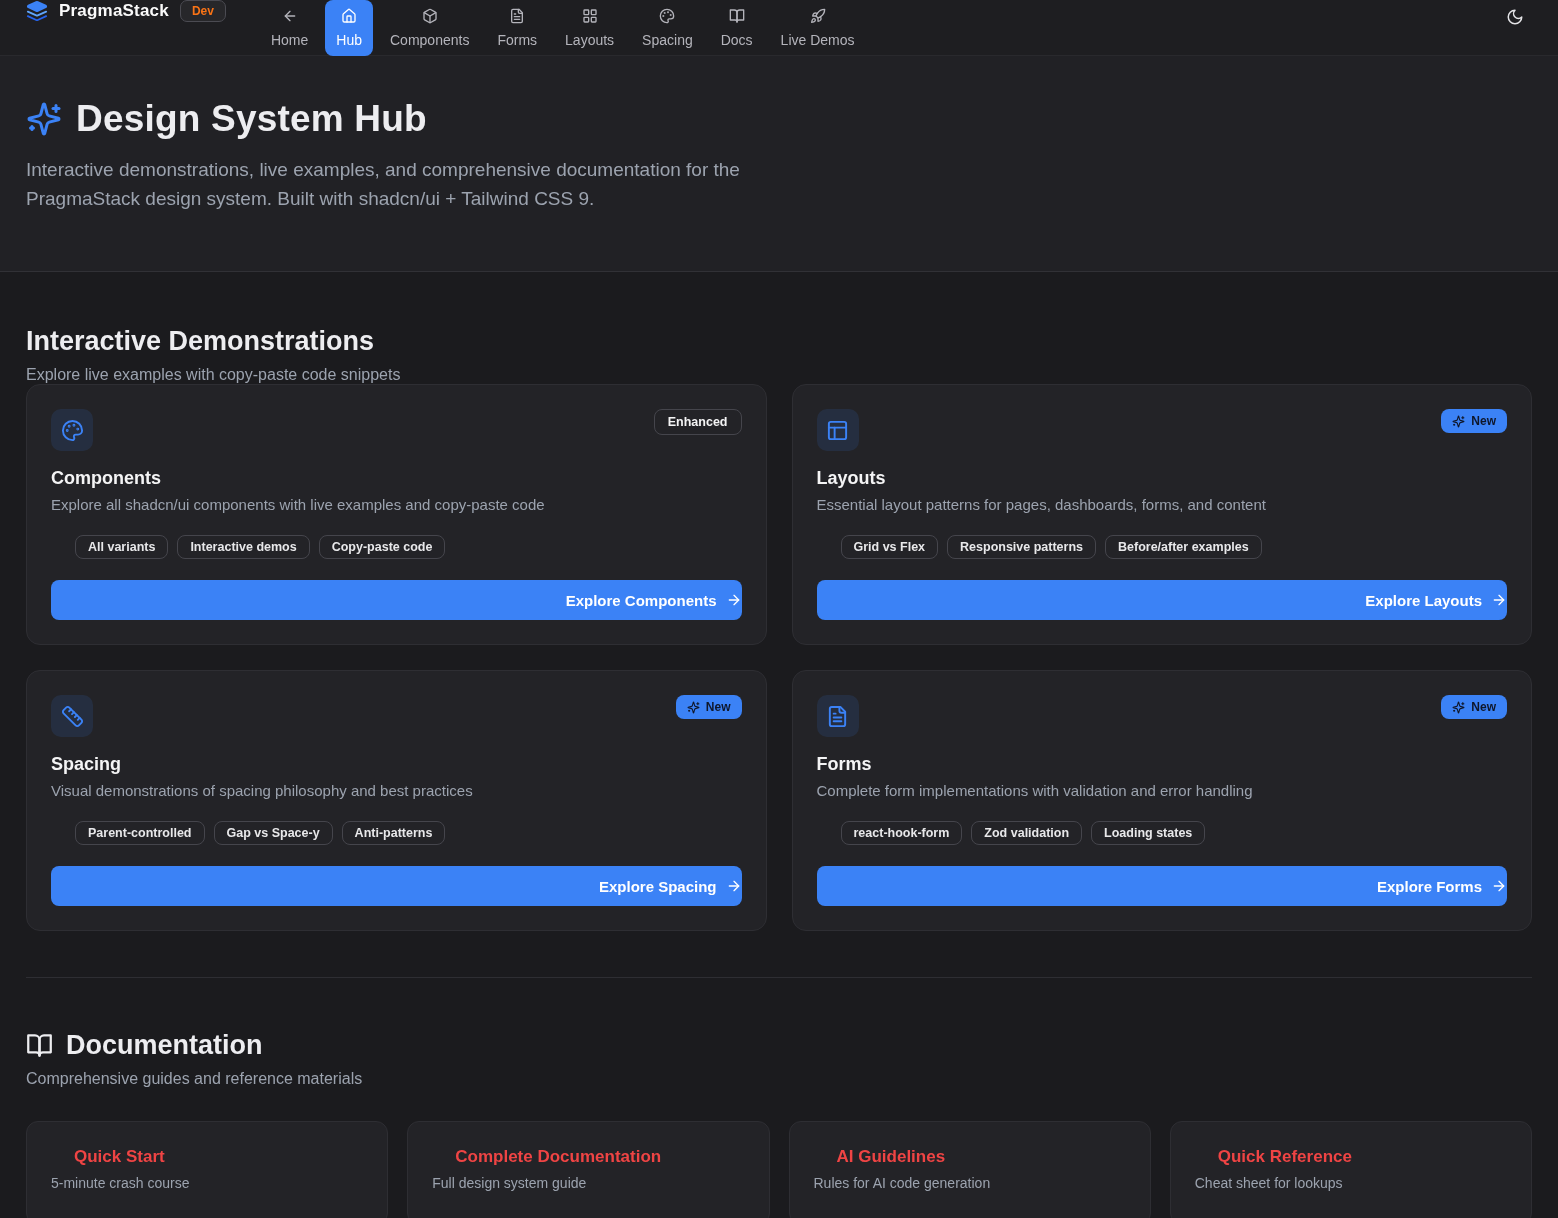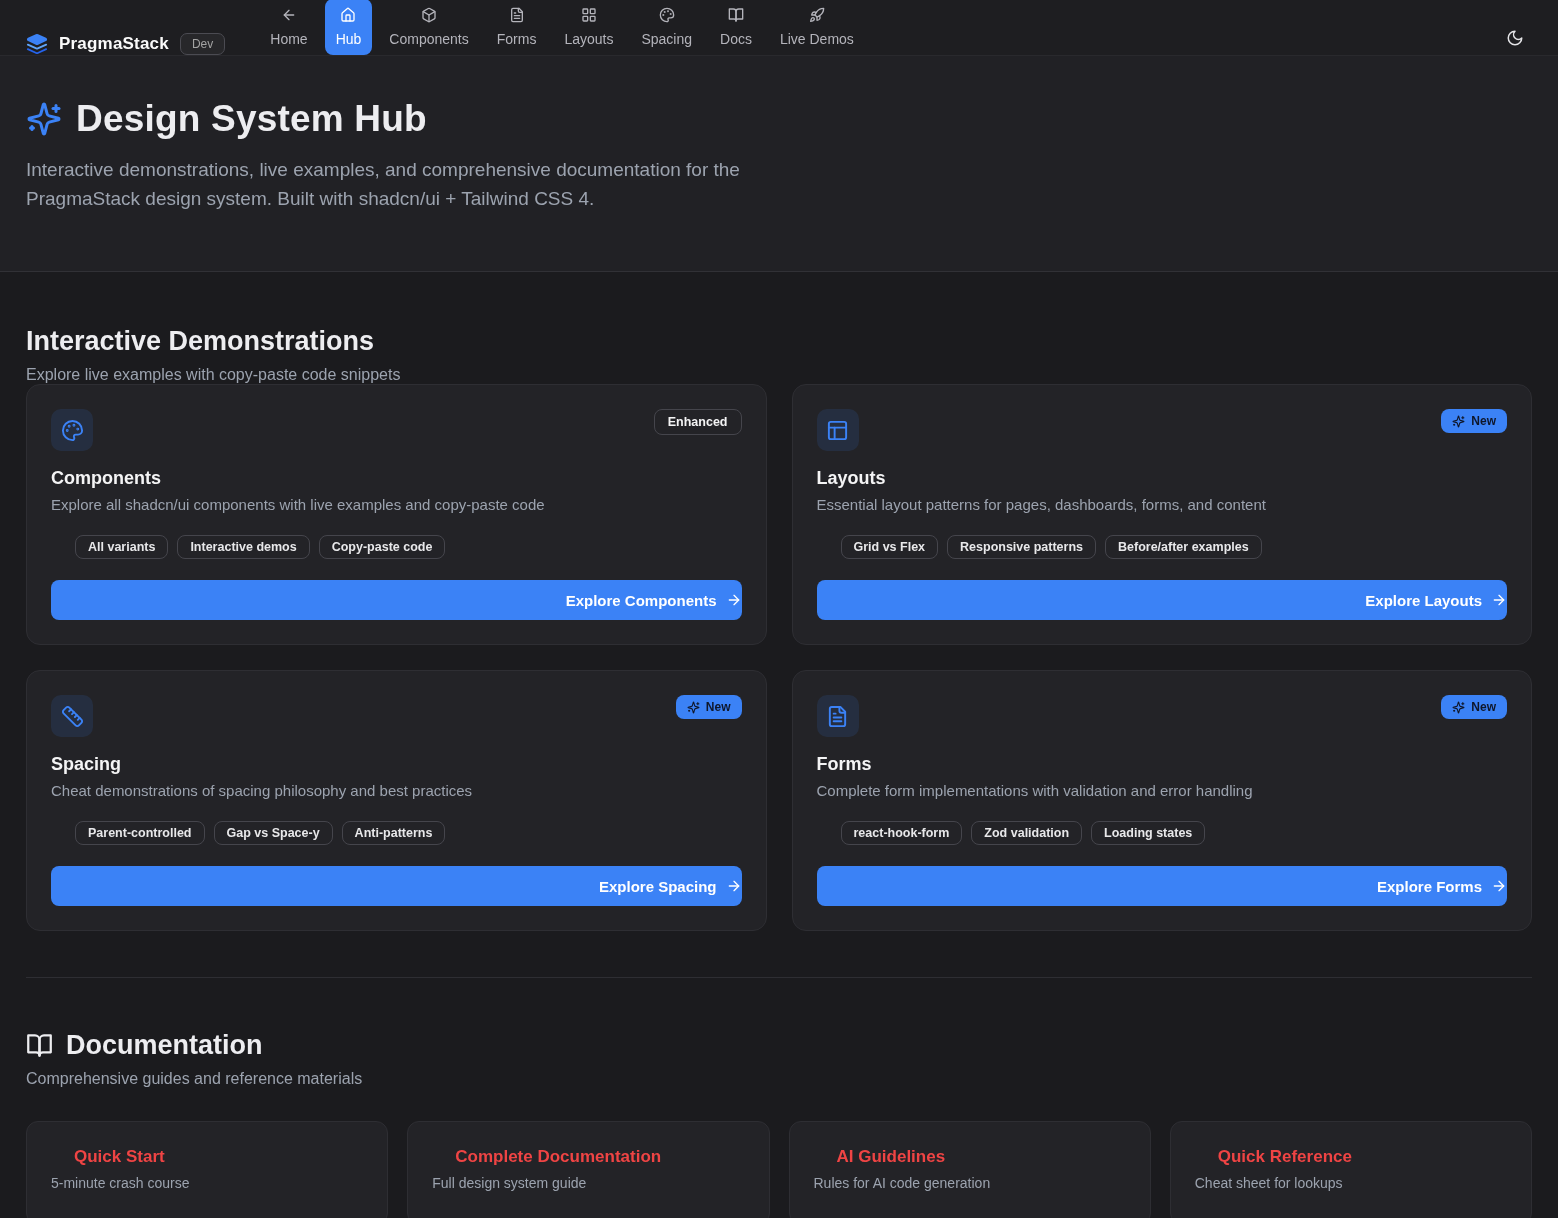--- a/index.html
+++ b/index.html
@@ -9,29 +9,29 @@
     background: #1b1b1e;
     color: #f4f4f5;
     overflow: hidden;
   }
   svg { display: block; }
 
   
   .navbar {
     height: 56px;
     display: flex;
-    align-items: flex-end;
+    align-items: flex-start;
     padding: 0 26px;
     background: #1e1e21;
     border-bottom: 1px solid #29292d;
   }
   .brand { display: flex; align-items: center; gap: 11px; }
   .brand-name { font-size: 17px; font-weight: bold; letter-spacing: .2px; color: #fafafa; }
   .dev-badge {
-    font-size: 12px; font-weight: normal; color: #a3a3a3;
+    font-size: 12px; font-weight: bold; color: #f97316;
     background: #27272a; border: 1px solid #4b4b52;
     padding: 3px 11px; border-radius: 7px;
   }
   .nav { display: flex; align-items: center; gap: 6px; margin-left: 34px; }
   .nav-item {
     display: flex; align-items: center; gap: 8px;
     padding: 8px 11px; border-radius: 8px;
     font-size: 14px; color: #b4b4bb; cursor: pointer;
     text-decoration: none;
     flex-direction: column;
@@ -300,21 +300,21 @@
 
 <section class="hero">
   <div class="hero-title-row">
     <span style="color:#3b82f6">
         <svg width="36" height="36" viewBox="0 0 24 24">
           <use href="#i-sparkles"></use>
         </svg>
       </span>
     <h1 class="hero-title">Design System Hub</h1>
   </div>
-  <p class="hero-desc">Interactive demonstrations, live examples, and comprehensive documentation for the PragmaStack design system. Built with shadcn/ui + Tailwind CSS 4.</p>
+  <p class="hero-desc">Interactive demonstrations, live examples, and comprehensive documentation for the PragmaStack design system. Built with shadcn/ui + Tailwind CSS 9.</p>
 </section>
 
 <main class="main">
 
   <section class="demos">
     <h2 class="section-heading">Interactive Demonstrations</h2>
     <p class="section-sub">Explore live examples with copy-paste code snippets</p>
 
     <div class="demo-grid">
 
@@ -387,21 +387,21 @@
           <span class="badge-new">
             <span>
                 <svg width="13" height="13" viewBox="0 0 24 24">
                   <use href="#i-sparkles"></use>
                 </svg>
               </span>
             <span>New</span>
           </span>
         </div>
         <h3 class="demo-title">Spacing</h3>
-        <p class="demo-desc">Cheat demonstrations of spacing philosophy and best practices</p>
+        <p class="demo-desc">Visual demonstrations of spacing philosophy and best practices</p>
         <div class="tag-row">
           <span class="tag">Parent-controlled</span>
           <span class="tag">Gap vs Space-y</span>
           <span class="tag">Anti-patterns</span>
         </div>
         <button class="explore-btn">
           <span>Explore Spacing</span>
           <span>
               <svg width="16" height="16" viewBox="0 0 24 24">
                 <use href="#i-arrow-right"></use>

